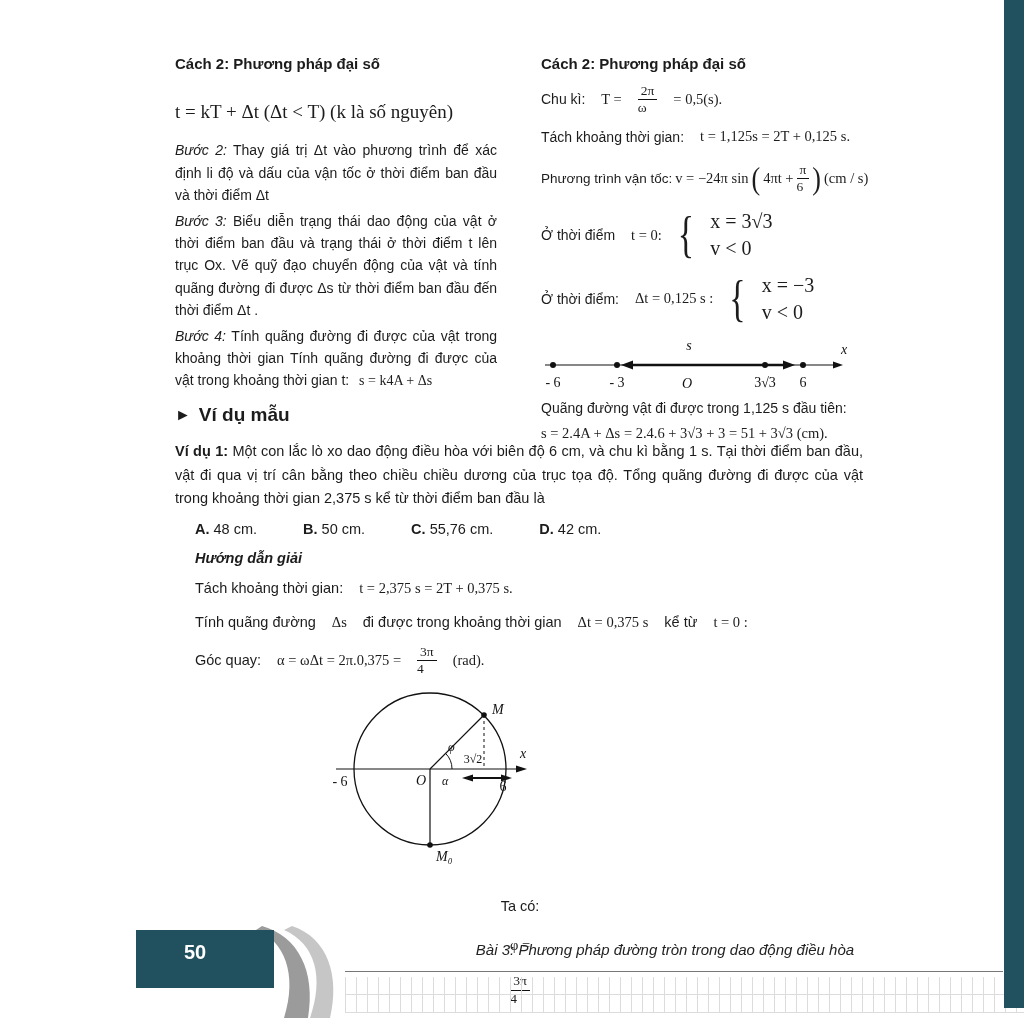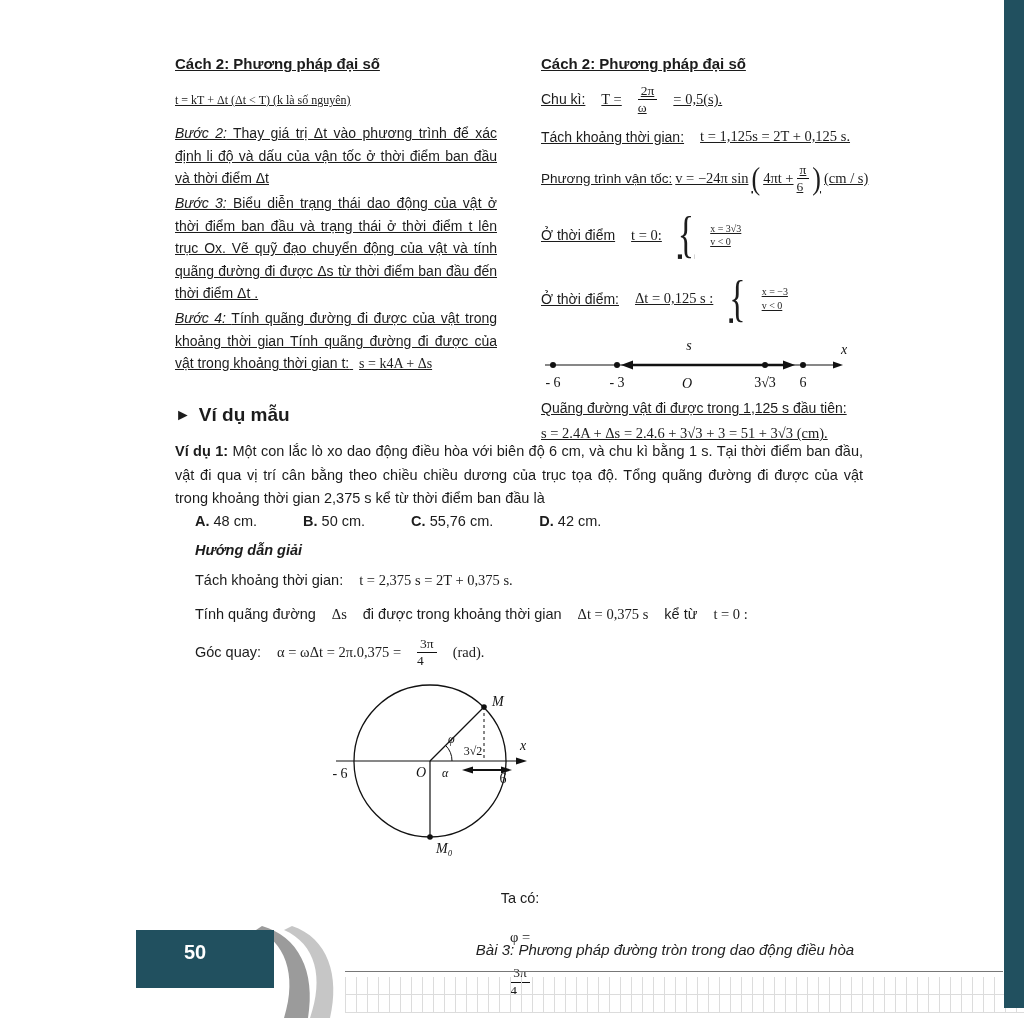--- a/index.html
+++ b/index.html
@@ -2,40 +2,40 @@
 <html style="--teal: #21505f; --swoosh_dark: #9b9b9b; --swoosh_light: #c6c6c6;"><head>
 <meta charset="utf-8">
 <style>
   * { margin:0; padding:0; box-sizing:border-box; }
   html,body { width:1024px; height:1024px; }
   body { font-family:"Liberation Sans", sans-serif; color:#1c1c1c; background:#fff; position:relative; overflow:hidden; }
 
   .edge-bar { position:absolute; top:0; right:0; width:20px; height:1008px; background:var(--teal,#21505f); z-index:6; }
 
   .columns { position:absolute; left:175px; top:52px; width:688px; display:flex; gap:44px; }
-  .col { width:322px; font-size:14px; line-height:1.6;text-decoration:underline; }
+  .col { width:322px; font-size:14px; line-height:1.6; }
   .col-heading { font-weight:bold; font-size:15px; margin-bottom:7px; }
   .col p { margin-bottom:3px; }
   .just { text-align:justify; }
   .math { font-family:"Liberation Serif", serif; font-size:14.5px; }
-  .formula-line { font-family:"Liberation Serif", serif; font-size:12px; margin:15px 0 12px; }
+  .formula-line { font-family:"Liberation Serif", serif; font-size:19px; margin:21px 0 12px; }
   .inline-math { font-family:"Liberation Serif", serif; margin-left:6px; }
 
   .math-row { display:flex; align-items:center; gap:16px; margin-bottom:9px; white-space:nowrap; }
   .frac { display:inline-flex; flex-direction:column; align-items:flex-start; font-family:"Liberation Serif", serif; font-size:13.5px; line-height:1.2; }
   .frac .num { border-bottom:1px solid #111; padding:0 3px; }
   .brace { font-family:"Liberation Serif", serif; font-size:34px; font-weight:300; display:inline-block; transform:scaleY(1.5); }
   .bigp { font-family:"Liberation Serif", serif; font-size:26px; font-weight:300; display:inline-block; transform:scaleY(1.2); }
-  .sys { display:inline-flex; flex-direction:column; font-family:"Liberation Serif", serif; font-size:10px; line-height:1.35; }
+  .sys { display:inline-flex; flex-direction:column; font-family:"Liberation Serif", serif; font-size:20px; line-height:1.35; }
   .nl-svg { margin:8px 0 6px 0; display:block; }
 
   .example { position:absolute; left:175px; top:400px; width:688px; font-size:14.5px; line-height:1.6; }
   .vd-heading { font-size:19px; font-weight:bold; margin-bottom:10px; display:flex; align-items:center; gap:8px; }
   .vd-heading .tri { font-size:16px; }
-  .answers { display:flex; gap:46px; padding-left:20px; margin:0 0 6px; }
+  .answers { display:flex; gap:46px; padding-left:20px; margin:8px 0 6px; }
   .ans { white-space:nowrap; }
   .guide-heading { font-weight:bold; font-style:italic; margin:5px 0 7px 20px; }
   .sol-line { padding-left:20px; margin-bottom:8px; }
   .sol-row { padding-left:20px; margin:2px 0 4px; }
   .circle-svg { display:block; margin:4px 0 4px 95px; }
   .taco-row { padding-left:2px; margin:4px 0 8px;flex-direction:column; }
   .conclusion { text-align:justify; text-indent:20px; }
 
   .svt { font-family:"Liberation Serif", serif; font-size:14px; fill:#111; }
   .svi { font-style:italic; }

